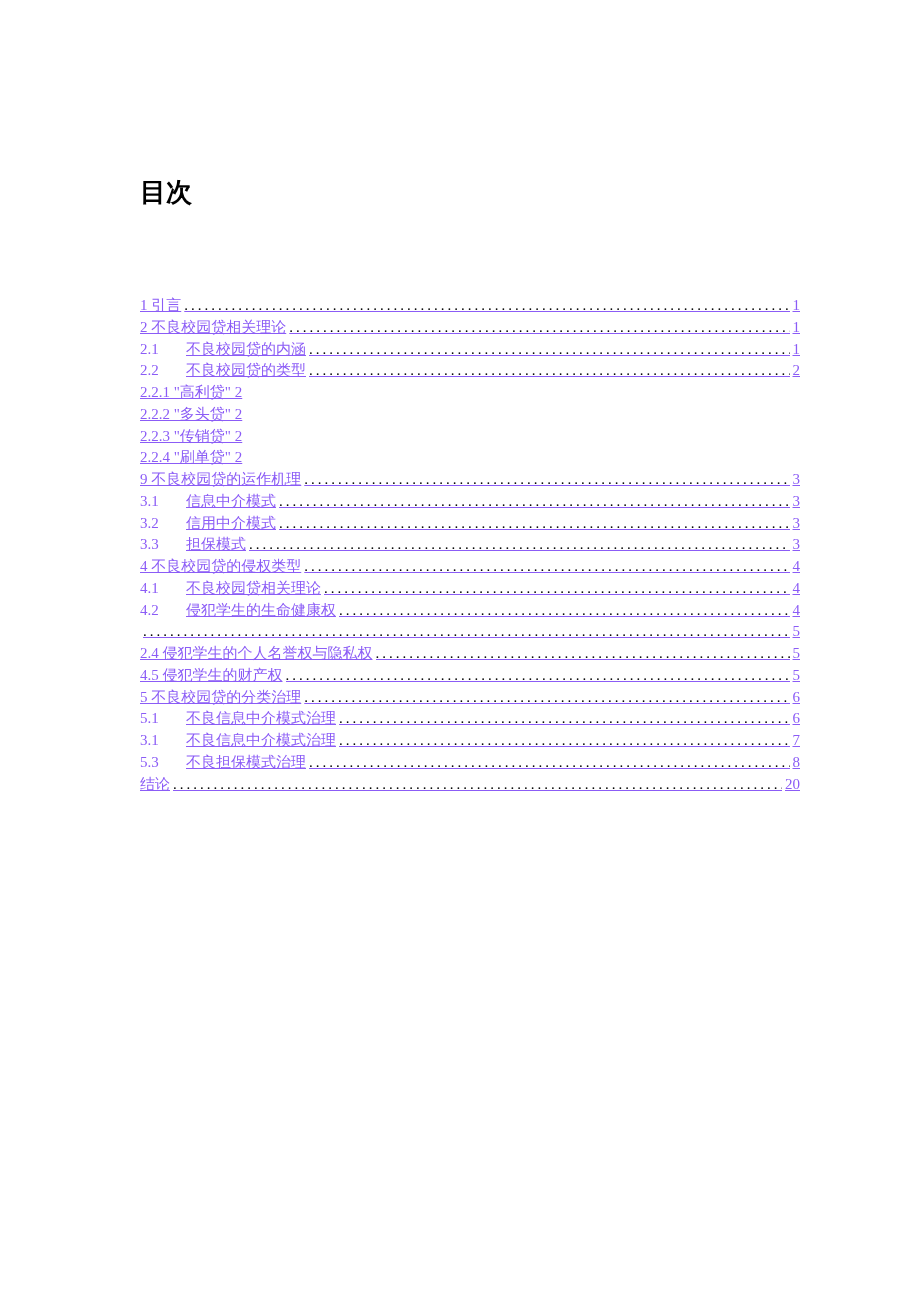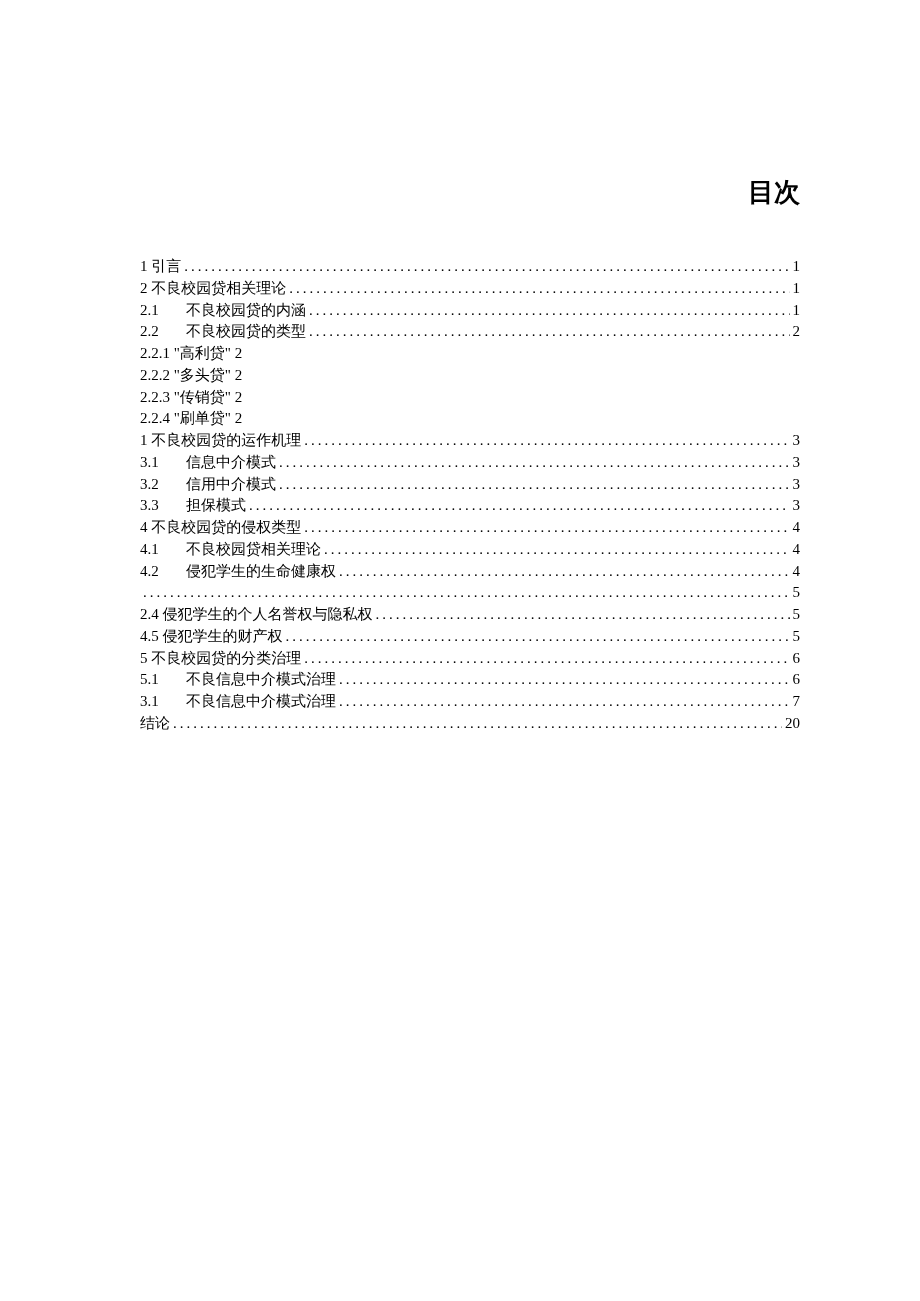--- a/index.html
+++ b/index.html
@@ -11,30 +11,31 @@
       background: #ffffff;
       font-family: "SimSun", "宋体", serif;
       width: 920px;
       height: 1301px;
       position: relative;
     }
     .page {
       padding: 175px 120px 0 140px;
     }
     .title {
-      text-align: right;
+      text-align: left;
       font-size: 26px;
       font-weight: bold;
-      margin-bottom: 46px;
+      margin-bottom: 85px;
       font-family: "SimHei", "黑体", "SimSun", sans-serif;
     }
     .toc {
       font-size: 15px;
       line-height: 1.45;
-      color: #000000;
+      color: #8b5cf6;
+      text-decoration: underline;
     }
     .toc-entry {
       display: flex;
       align-items: baseline;
       white-space: nowrap;
       overflow: hidden;
     }
     .toc-label {
       flex-shrink: 0;
     }
@@ -90,21 +91,21 @@
       <div class="toc-entry toc-noleader">
         <span class="toc-label">2.2.2  "多头贷" 2</span>
       </div>
       <div class="toc-entry toc-noleader">
         <span class="toc-label">2.2.3  "传销贷" 2</span>
       </div>
       <div class="toc-entry toc-noleader">
         <span class="toc-label">2.2.4  "刷单贷" 2</span>
       </div>
       <div class="toc-entry">
-        <span class="toc-label">1 不良校园贷的运作机理</span>
+        <span class="toc-label">9 不良校园贷的运作机理</span>
         <span class="toc-leader"></span>
         <span class="toc-page">3</span>
       </div>
       <div class="toc-entry indent-sub">
         <span class="toc-label"><span class="num-main">3.1</span><span>信息中介模式</span></span>
         <span class="toc-leader"></span>
         <span class="toc-page">3</span>
       </div>
       <div class="toc-entry indent-sub">
         <span class="toc-label"><span class="num-main">3.2</span><span>信用中介模式</span></span>
@@ -153,19 +154,24 @@
       <div class="toc-entry indent-sub">
         <span class="toc-label"><span class="num-main">5.1</span><span>不良信息中介模式治理</span></span>
         <span class="toc-leader"></span>
         <span class="toc-page">6</span>
       </div>
       <div class="toc-entry indent-sub">
         <span class="toc-label"><span class="num-main">3.1</span><span>不良信息中介模式治理</span></span>
         <span class="toc-leader"></span>
         <span class="toc-page">7</span>
       </div>
+      <div class="toc-entry indent-sub">
+        <span class="toc-label"><span class="num-main">5.3</span><span>不良担保模式治理</span></span>
+        <span class="toc-leader"></span>
+        <span class="toc-page">8</span>
+      </div>
       <div class="toc-entry">
         <span class="toc-label">结论</span>
         <span class="toc-leader"></span>
         <span class="toc-page">20</span>
       </div>
     </div>
 </div>
 
 </body></html>

